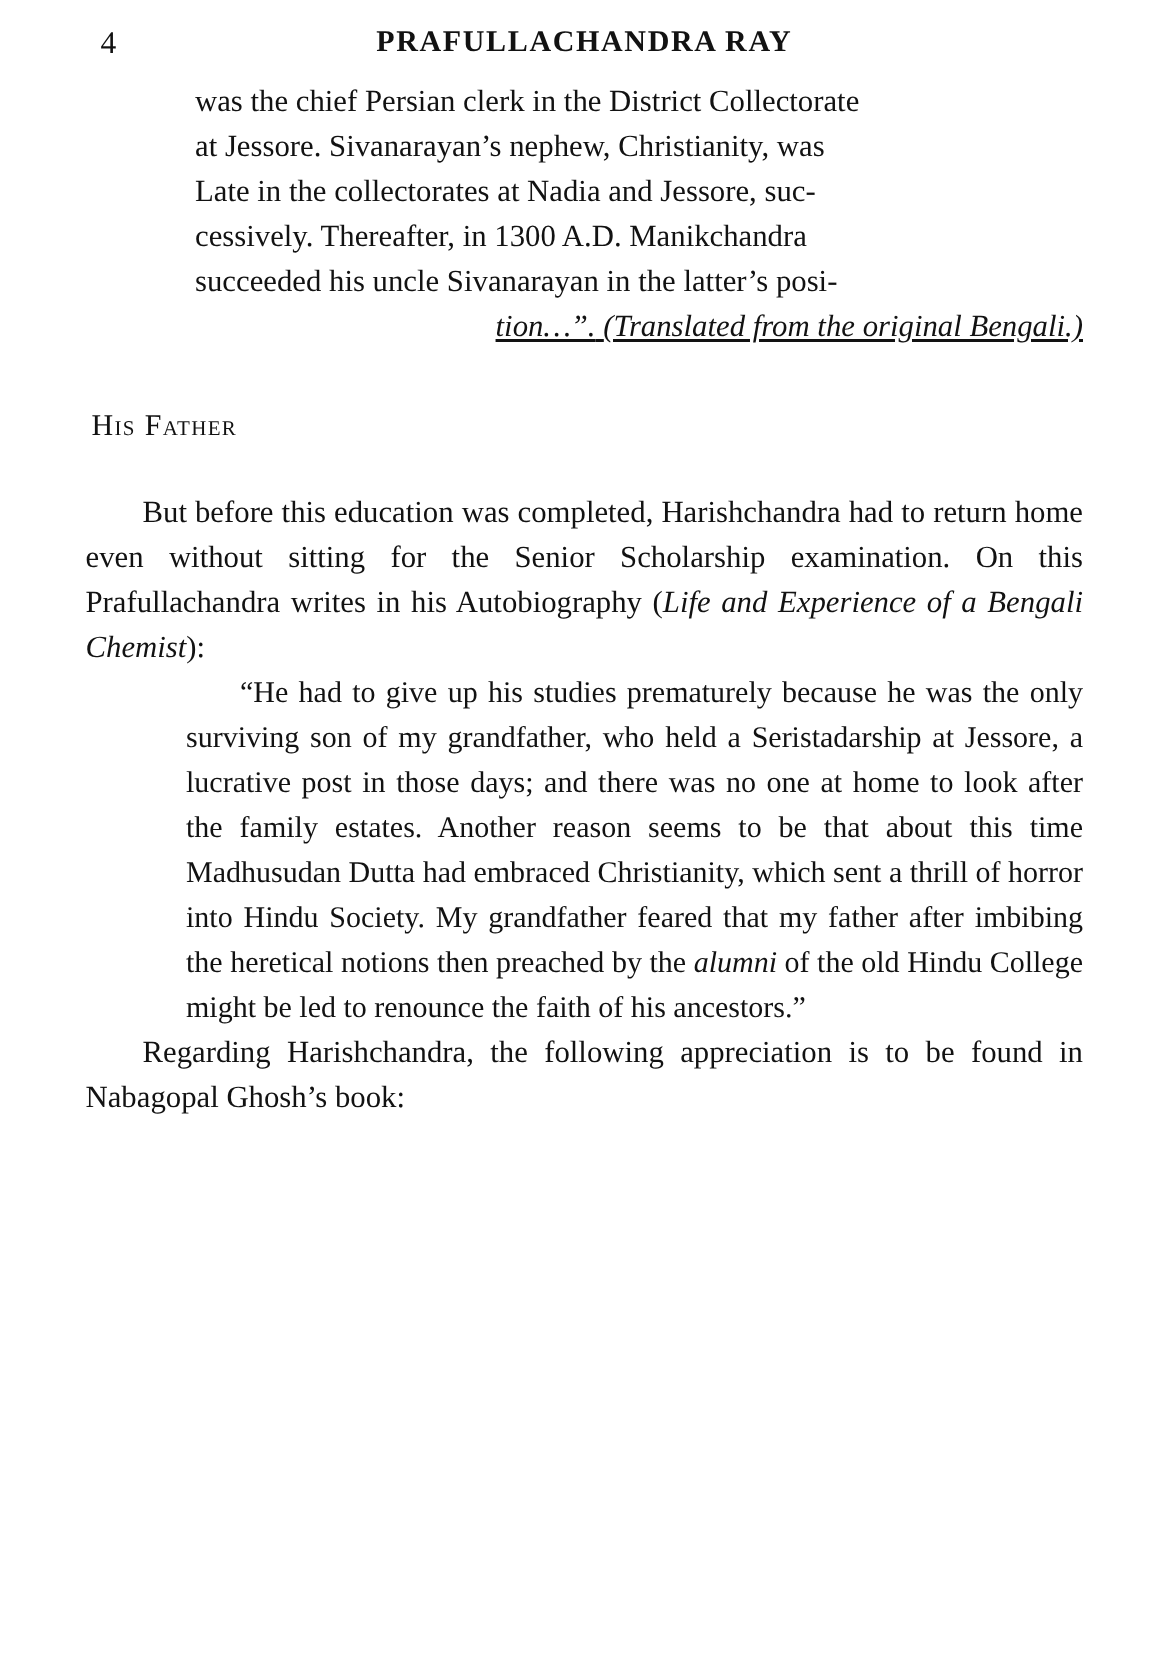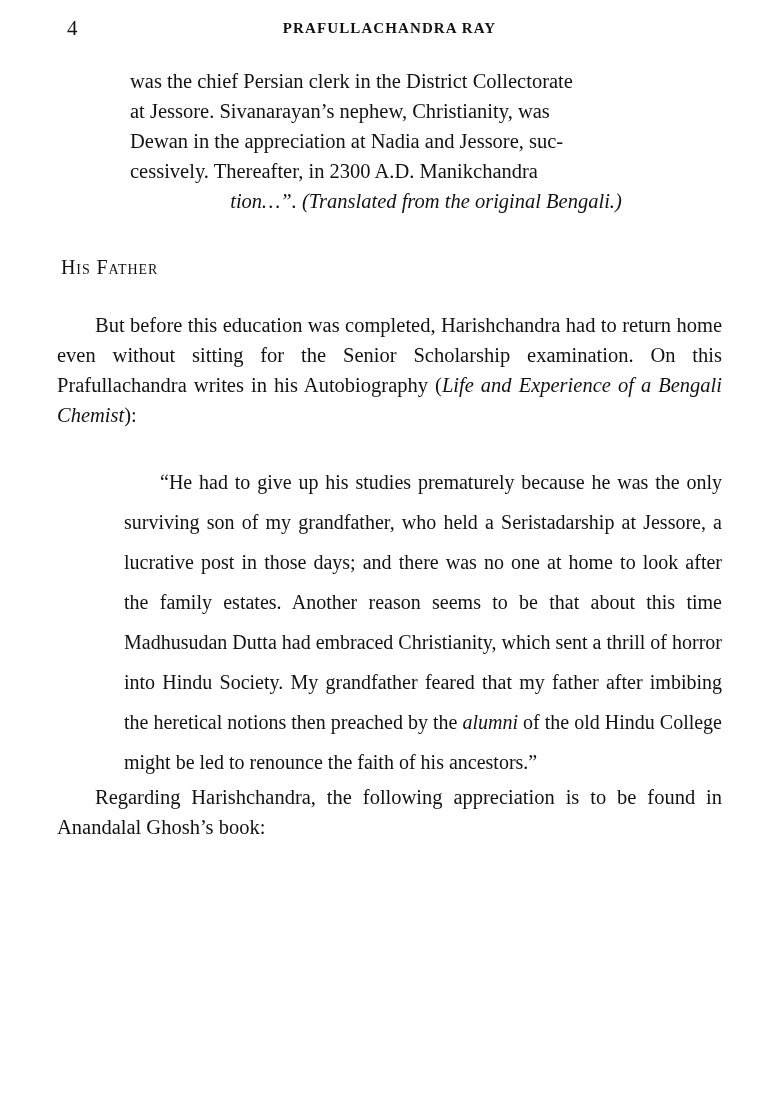--- a/index.html
+++ b/index.html
@@ -39,31 +39,31 @@
     font-size: 21px;
     line-height: 28px;
     font-family: "Liberation Serif", "DejaVu Serif", serif;
   }
   .head-title {
     position: absolute;
     left: 0;
     top: 0;
     width: 665px;
     text-align: center;
-    font-size: 15px;
+    font-size: 20px;
     line-height: 28px;
     letter-spacing: 1.1px;
     font-weight: 700;
     font-family: "Liberation Serif", "DejaVu Serif", serif;
   }
 
   
   .column {
     position: absolute;
-    top: 66px;
+    top: 53px;
     left: 57px;
     width: 665px;
   }
 
   p {
     margin: 0;
     font-size: 20.5px;
     line-height: 30px;
     text-align: justify;
     text-justify: inter-word;
@@ -74,21 +74,22 @@
   
   .quote-top {
     margin-left: 73px;
     width: 592px;
   }
   .quote-top p {
     font-size: 20.5px;
     line-height: 30px;
   }
   .quote-top .last-line {
-    text-align: center;
+    text-align: right;
+    text-decoration: underline;
   }
 
   .trans-note {
     font-style: italic;
   }
   .tion-lead {
     font-style: italic;
   }
 
   
@@ -109,23 +110,22 @@
     text-indent: 38px;
   }
 
   
   .extract {
     margin-left: 67px;
     width: 598px;
   }
   .extract p {
     font-size: 20px;
-    line-height: 40px;
+    line-height: 30px;
     text-indent: 36px;
-    margin-top: 32px;
   }
 
   em, i { font-style: italic; }
   .spacer-md { height: 26px; }
   .spacer-lg { height: 34px; }
 </style>
 </head>
 <body>
 
 <div class="page">
@@ -133,35 +133,36 @@
   <div class="running-head">
     <span class="folio">4</span>
     <span class="head-title">PRAFULLACHANDRA RAY</span>
   </div>
 
   <div class="column">
 
     <div class="quote-top">
       <p>was the chief Persian clerk in the District Collectorate</p>
       <p>at Jessore. Sivanarayan’s nephew, Christianity, was</p>
-      <p>Dewan in the appreciation at Nadia and Jessore, suc-</p>
-      <p>cessively. Thereafter, in 2300 A.D. Manikchandra</p>
+      <p>Late in the collectorates at Nadia and Jessore, suc-</p>
+      <p>cessively. Thereafter, in 1300 A.D. Manikchandra</p>
+      <p>succeeded his uncle Sivanarayan in the latter’s posi-</p>
       <p class="last-line"><span class="tion-lead">tion…”.</span> <span class="trans-note">(Translated from the original Bengali.)</span></p>
     </div>
 
     <div class="spacer-lg"></div>
 
     <h2 class="section-head">His Father</h2>
 
     <div class="spacer-md"></div>
 
 
     <p class="body-par"><span>But before this education was completed, Harishchandra had to return home even without sitting for the Senior Scholarship examination. On this Prafullachandra writes in his Autobiography (</span><em>Life and Experience of a Bengali Chemist</em><span>):</span></p>
 
     <div class="extract">
       <p><span>“He had to give up his studies prematurely because he was the only surviving son of my grandfather, who held a Seristadarship at Jessore, a lucrative post in those days; and there was no one at home to look after the family estates. Another reason seems to be that about this time Madhusudan Dutta had embraced Christianity, which sent a thrill of horror into Hindu Society. My grandfather feared that my father after imbibing the heretical notions then preached by the </span><em>alumni</em><span> of the old Hindu College might be led to renounce the faith of his ancestors.”</span></p>
     </div>
 
-    <p class="body-par">Regarding Harishchandra, the following appreciation is to be found in Anandalal Ghosh’s book:</p>
+    <p class="body-par">Regarding Harishchandra, the following appreciation is to be found in Nabagopal Ghosh’s book:</p>
 
 
   </div>
 </div>
 
 </body></html>

